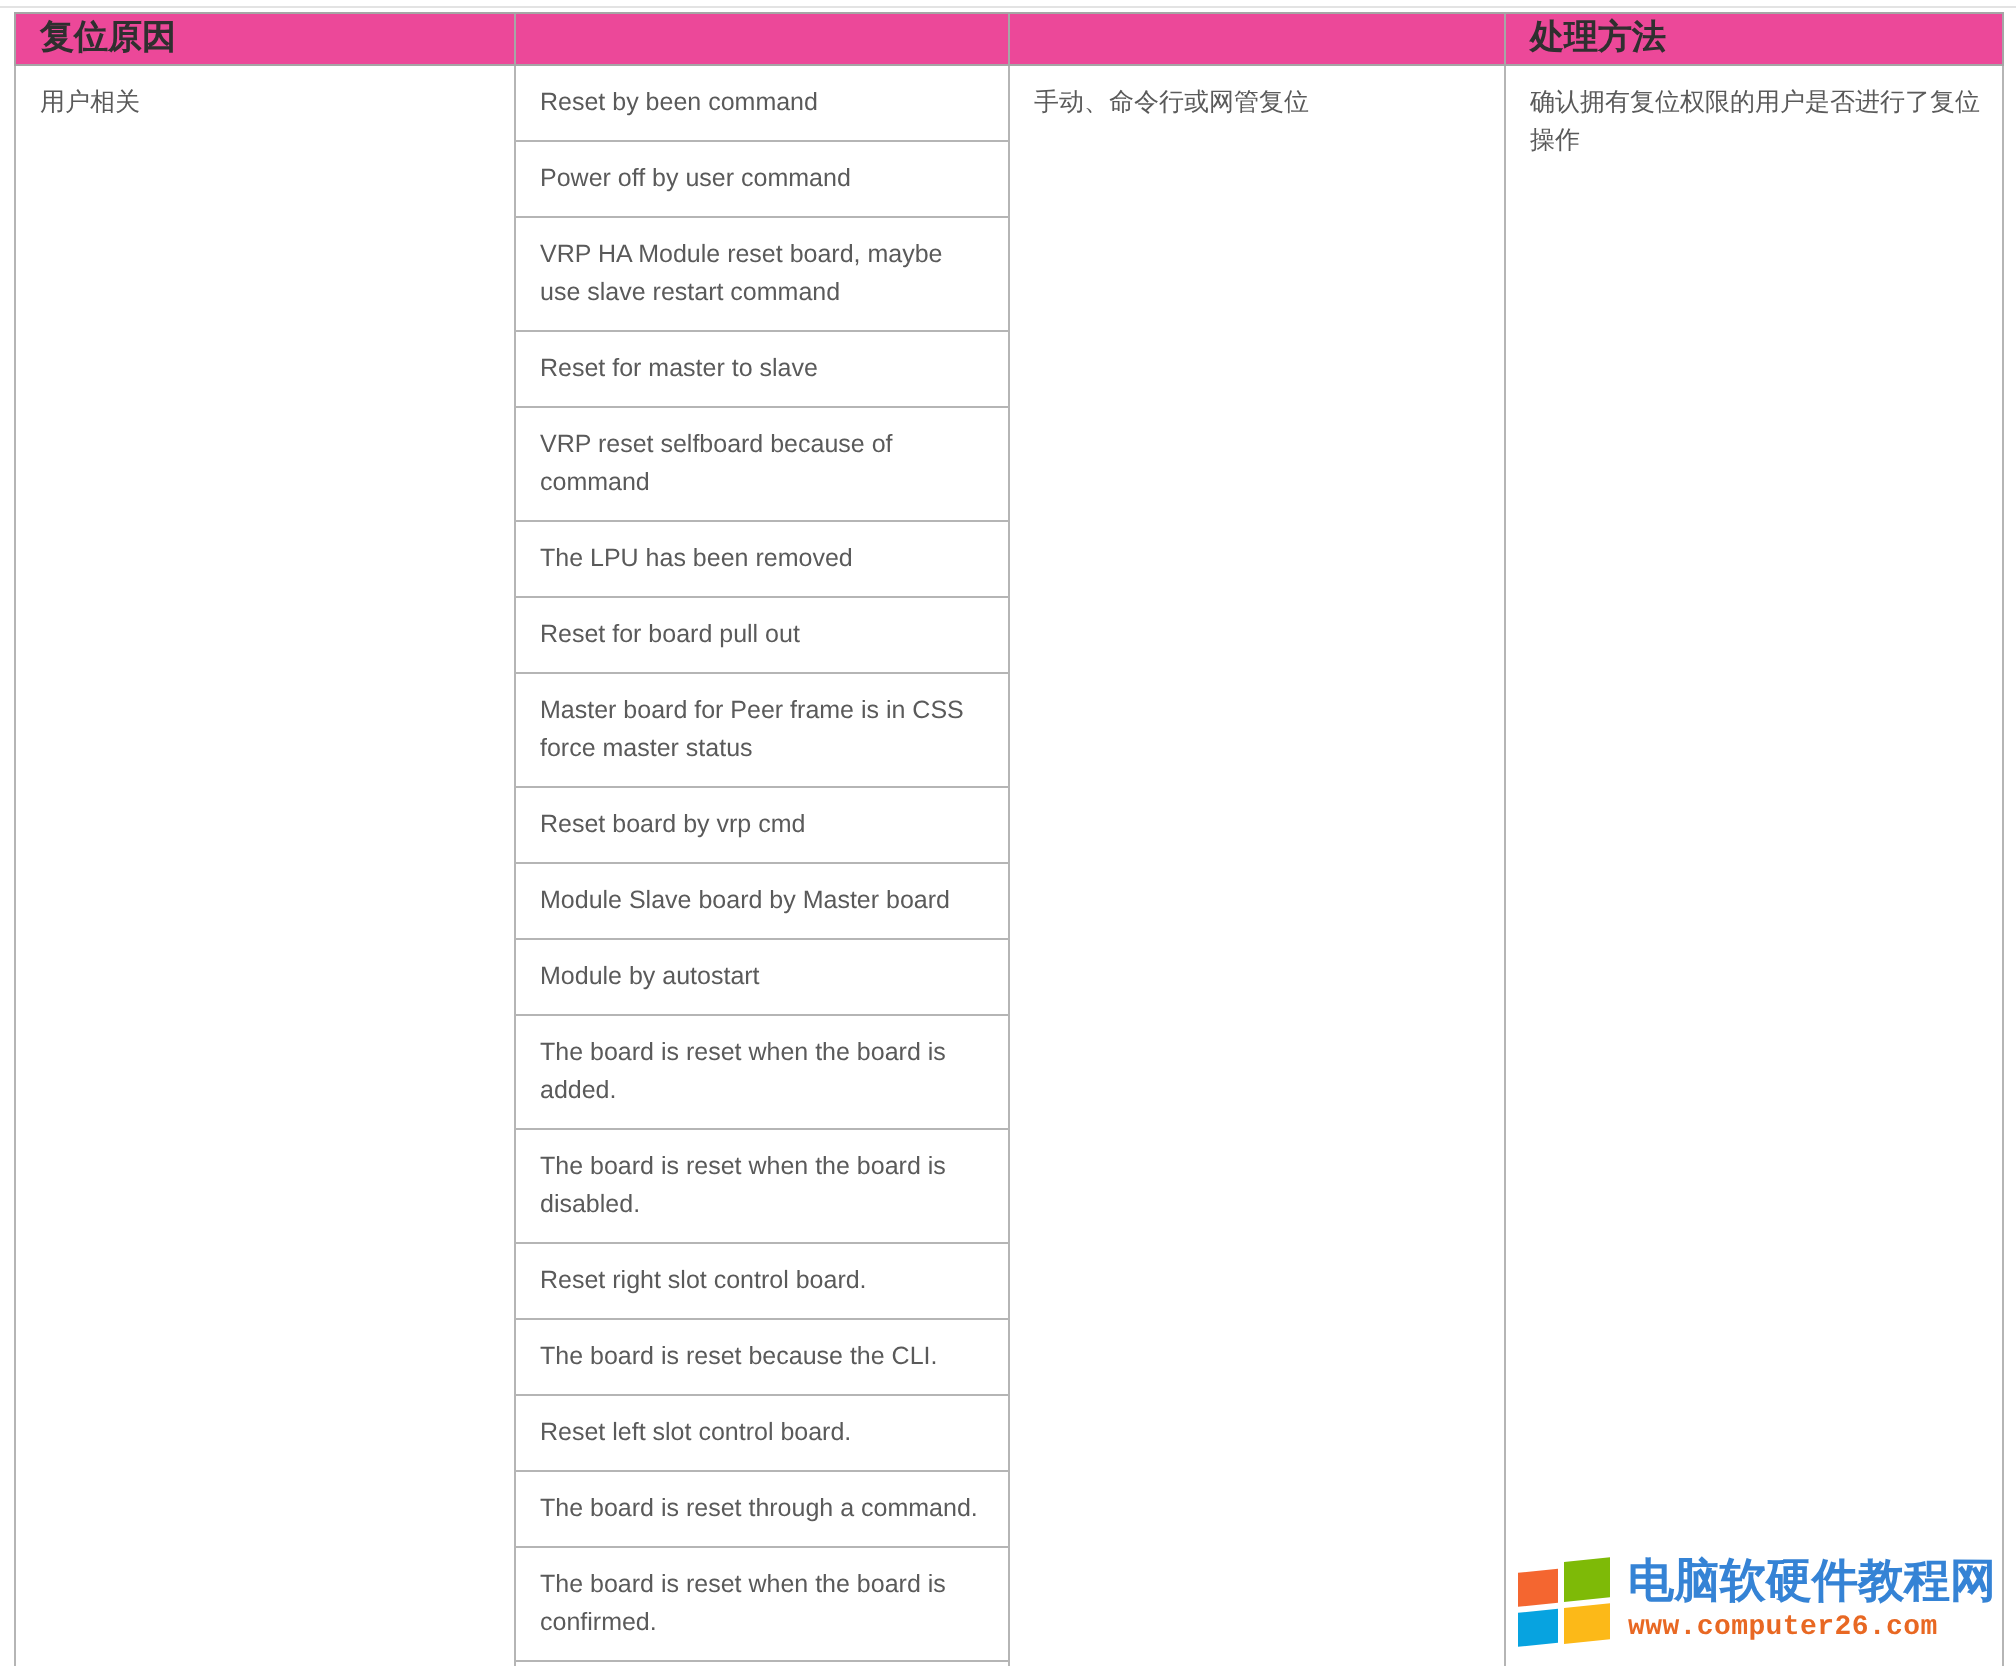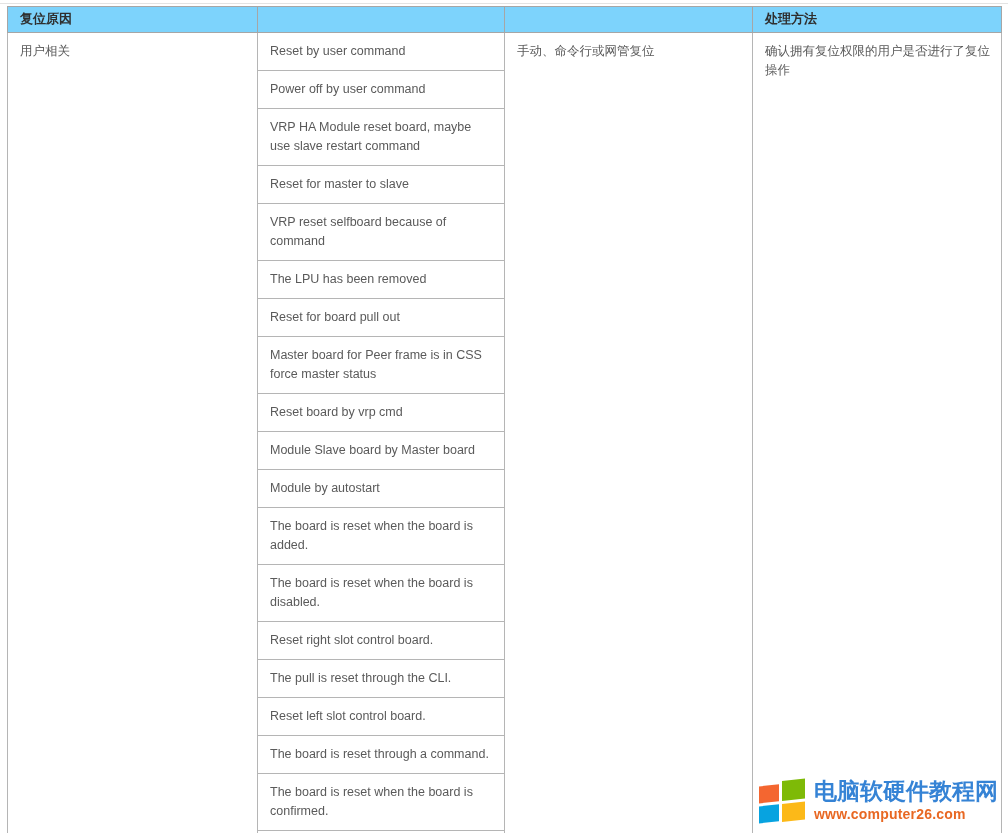--- a/index.html
+++ b/index.html
@@ -60,24 +60,24 @@
     padding: 9px 11px 9px 12px;
     font-size: 12.5px;
     line-height: 19px;
     font-weight: normal;
     text-align: left;
     color: #5a5a5a;
     background: #ffffff;
   }
 
   table.reset-table thead th {
-    background: #7dd3fc;
+    background: #ec4899;
     color: #2f2f2f;
     font-weight: bold;
-    font-size: 13px;
+    font-size: 17px;
     height: 13px;
     padding: 4px 11px 5px 12px;
     border: 1px solid #a6a6a6;
     line-height: 16px;
   }
 
   td.reason-cell,
   td.desc-cell,
   td.method-cell {
     vertical-align: top;
@@ -129,21 +129,21 @@
     color: #2f7fd4;
     letter-spacing: 0px;
     margin-bottom: 4px;
     font-family: "DejaVu Sans", "Liberation Sans", sans-serif;
   }
   .wm-url {
     font-size: 14px;
     font-weight: bold;
     color: #e8641c;
     letter-spacing: 0.2px;
-    font-family: Liberation Sans, sans-serif;
+    font-family: Liberation Mono, monospace;
   }
 </style>
 </head>
 <body>
 
 <div class="page">
 
   <div class="top-rule"></div>
 
   <div class="table-wrap">
@@ -158,21 +158,21 @@
         <tr>
           <th>复位原因</th>
           <th></th>
           <th></th>
           <th>处理方法</th>
         </tr>
       </thead>
       <tbody>
         <tr>
           <td class="reason-cell" rowspan="20">用户相关</td>
-          <td class="detail-cell">Reset by user command</td>
+          <td class="detail-cell">Reset by been command</td>
           <td class="desc-cell" rowspan="20">手动、命令行或网管复位</td>
           <td class="method-cell" rowspan="20">确认拥有复位权限的用户是否进行了复位操作</td>
         </tr>
         <tr>
           <td class="detail-cell">Power off by user command</td>
         </tr>
         <tr>
           <td class="detail-cell two-line">VRP HA Module reset board, maybe use slave restart command</td>
         </tr>
         <tr>
@@ -202,21 +202,21 @@
         <tr>
           <td class="detail-cell two-line">The board is reset when the board is added.</td>
         </tr>
         <tr>
           <td class="detail-cell two-line">The board is reset when the board is disabled.</td>
         </tr>
         <tr>
           <td class="detail-cell">Reset right slot control board.</td>
         </tr>
         <tr>
-          <td class="detail-cell">The pull is reset through the CLI.</td>
+          <td class="detail-cell">The board is reset because the CLI.</td>
         </tr>
         <tr>
           <td class="detail-cell">Reset left slot control board.</td>
         </tr>
         <tr>
           <td class="detail-cell">The board is reset through a command.</td>
         </tr>
         <tr>
           <td class="detail-cell two-line">The board is reset when the board is confirmed.</td>
         </tr>

